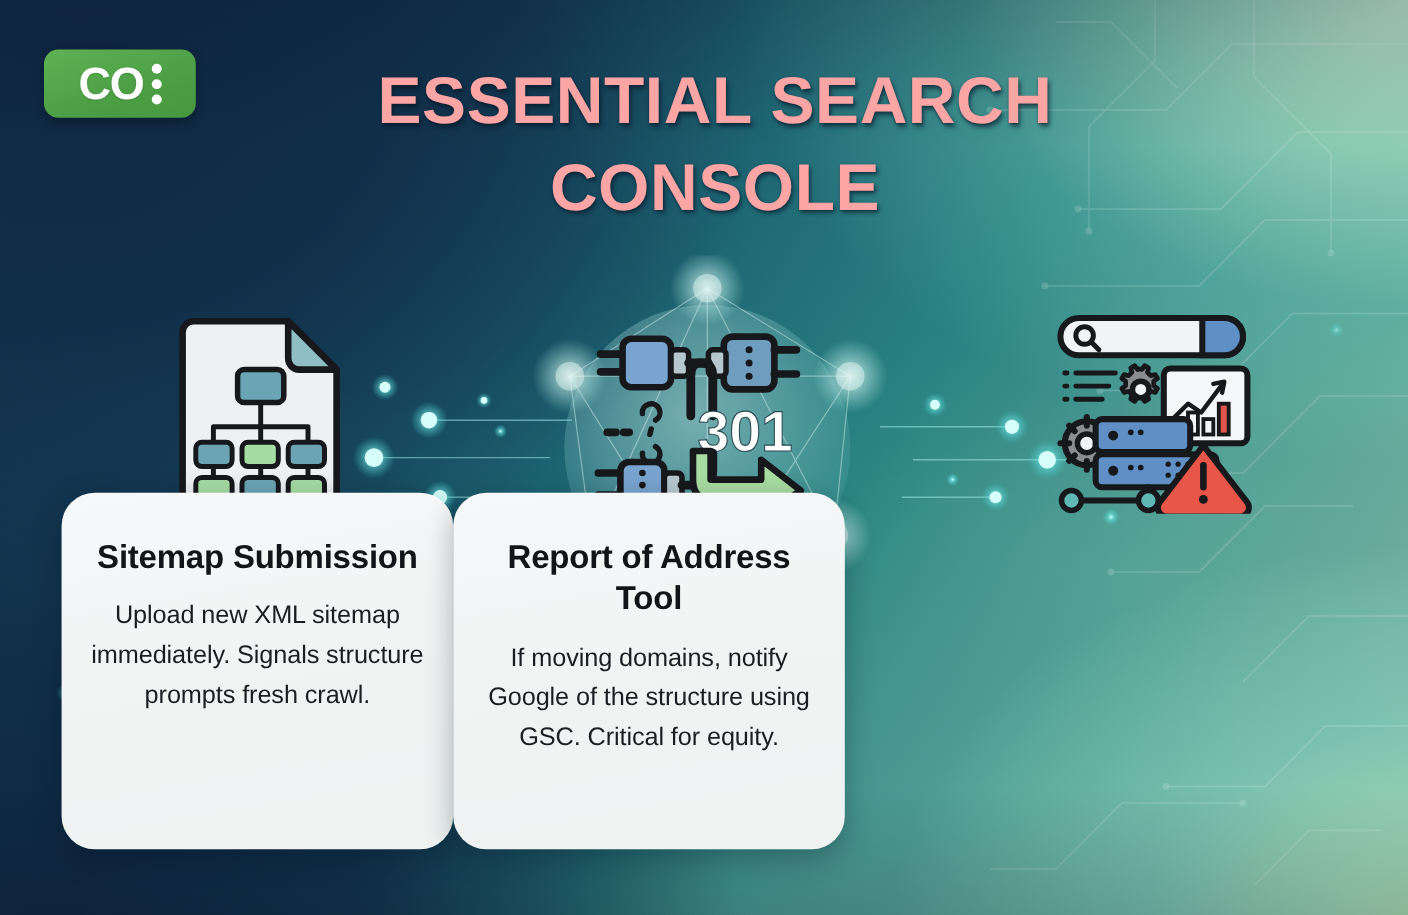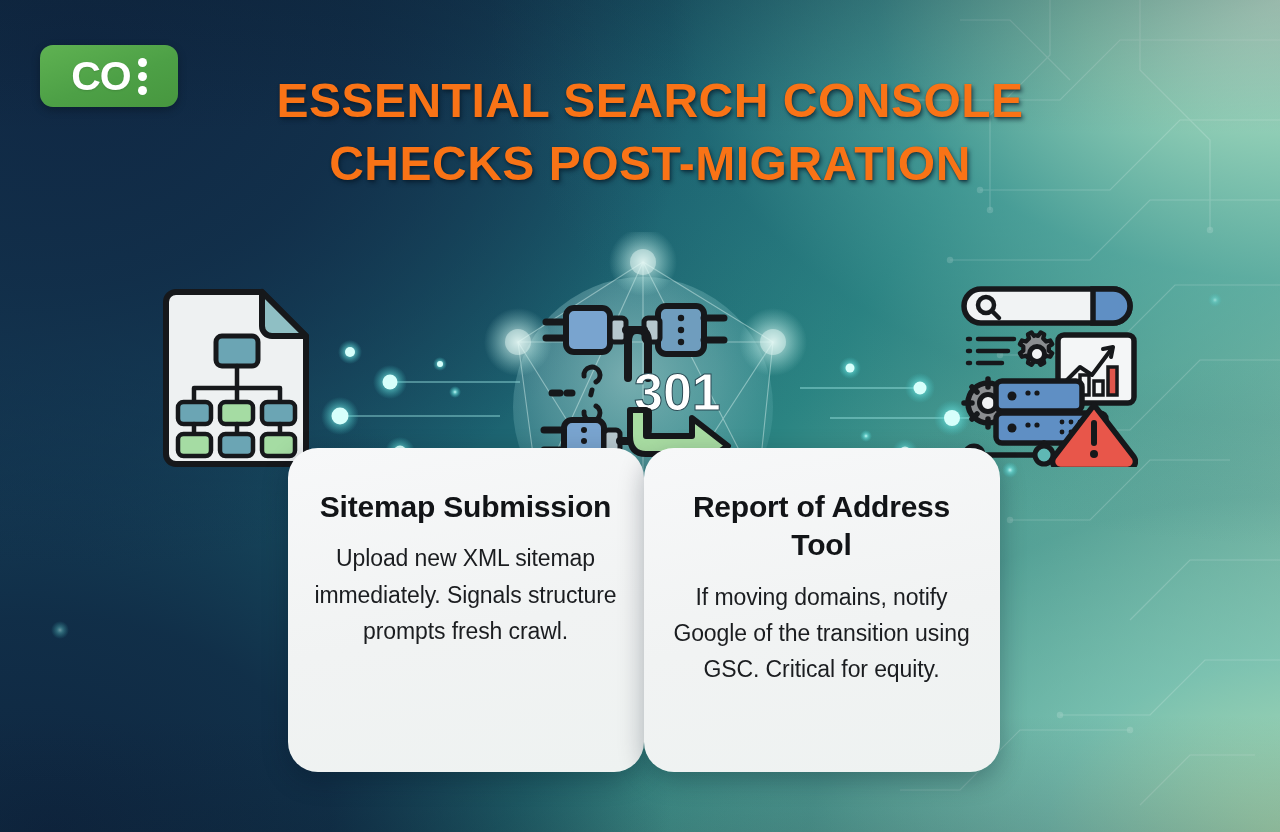--- a/index.html
+++ b/index.html
@@ -84,37 +84,36 @@
   }
   .logo-dots { display: flex; flex-direction: column; gap: 5px; }
   .logo-dots i { display: block; width: 9px; height: 9px; border-radius: 50%; background: #ffffff; }
 
   
   .title {
     position: absolute;
     left: 210px; top: 52px;
     width: 880px;
     text-align: center;
-    color: #f97316;
-    font-size: 48px;
+    color: #fca5a5;
+    font-size: 60px;
     font-weight: bold;
     line-height: 1.32;
     letter-spacing: 0.5px;
     text-transform: uppercase;
     text-shadow: 2px 3px 4px rgba(6,24,40,0.55), 0 1px 2px rgba(6,24,40,0.45);
-    margin-top: 17px;
   }
 
   
   .cards {
     position: absolute;
     left: 56px; top: 448px;
     width: 1175px; height: 324px;
     display: flex;
-    justify-content: center;
+    justify-content: flex-start;
   }
   .card {
     position: relative;
     width: 356px;
     border-radius: 30px;
     background: linear-gradient(170deg, #f7f8f9 0%, #f1f3f3 55%, #eef2f1 100%);
     box-shadow: 0 8px 26px rgba(4,18,32,0.30);
     padding: 40px 22px 24px 22px;
     box-sizing: border-box;
     text-align: center;
@@ -267,21 +266,20 @@
     <span class="logo-text">CO</span>
     <span class="logo-dots">
       <i></i>
         <i></i>
         <i></i>
     </span>
   </div>
 
   <div class="title">
     <div>ESSENTIAL SEARCH CONSOLE</div>
-    <div>CHECKS POST-MIGRATION</div>
   </div>
 
   <div class="icon-wrap" id="icon-sitemap">
     <svg width="156" height="180" viewBox="0 0 156 180">
       <path d="M8 14 a10 10 0 0 1 10 -10 H104 L148 48 V166 a10 10 0 0 1 -10 10 H18 a10 10 0 0 1 -10 -10 Z" fill="#eef1f2" stroke="#16181b" stroke-width="6" stroke-linejoin="round"></path>
       <path d="M104 4 V38 a10 10 0 0 0 10 10 H148 Z" fill="#8fbfc4" stroke="#16181b" stroke-width="6" stroke-linejoin="round"></path>
       <rect x="58" y="48" width="42" height="30" rx="6" fill="#6ba5b4" stroke="#16181b" stroke-width="5"></rect>
       <path d="M79 78 V100 M36 100 H122 M36 100 V114 M79 100 V114 M122 100 V114" fill="none" stroke="#16181b" stroke-width="4.5" stroke-linecap="round"></path>
       <rect x="20" y="114" width="33" height="22" rx="5.5" fill="#6ba5b4" stroke="#16181b" stroke-width="4.5"></rect>
       <rect x="62" y="114" width="33" height="22" rx="5.5" fill="#a5dca3" stroke="#16181b" stroke-width="4.5"></rect>
@@ -412,17 +410,17 @@
     </svg>
   </div>
 
   <div class="cards">
     <div class="card">
       <p class="card-title">Sitemap Submission</p>
       <p class="card-body">Upload new XML sitemap immediately. Signals structure prompts fresh crawl.</p>
     </div>
     <div class="card">
       <p class="card-title">Report of Address Tool</p>
-      <p class="card-body">If moving domains, notify Google of the transition using GSC. Critical for equity.</p>
+      <p class="card-body">If moving domains, notify Google of the structure using GSC. Critical for equity.</p>
     </div>
   </div>
 
 </div>
 
 </body></html>

